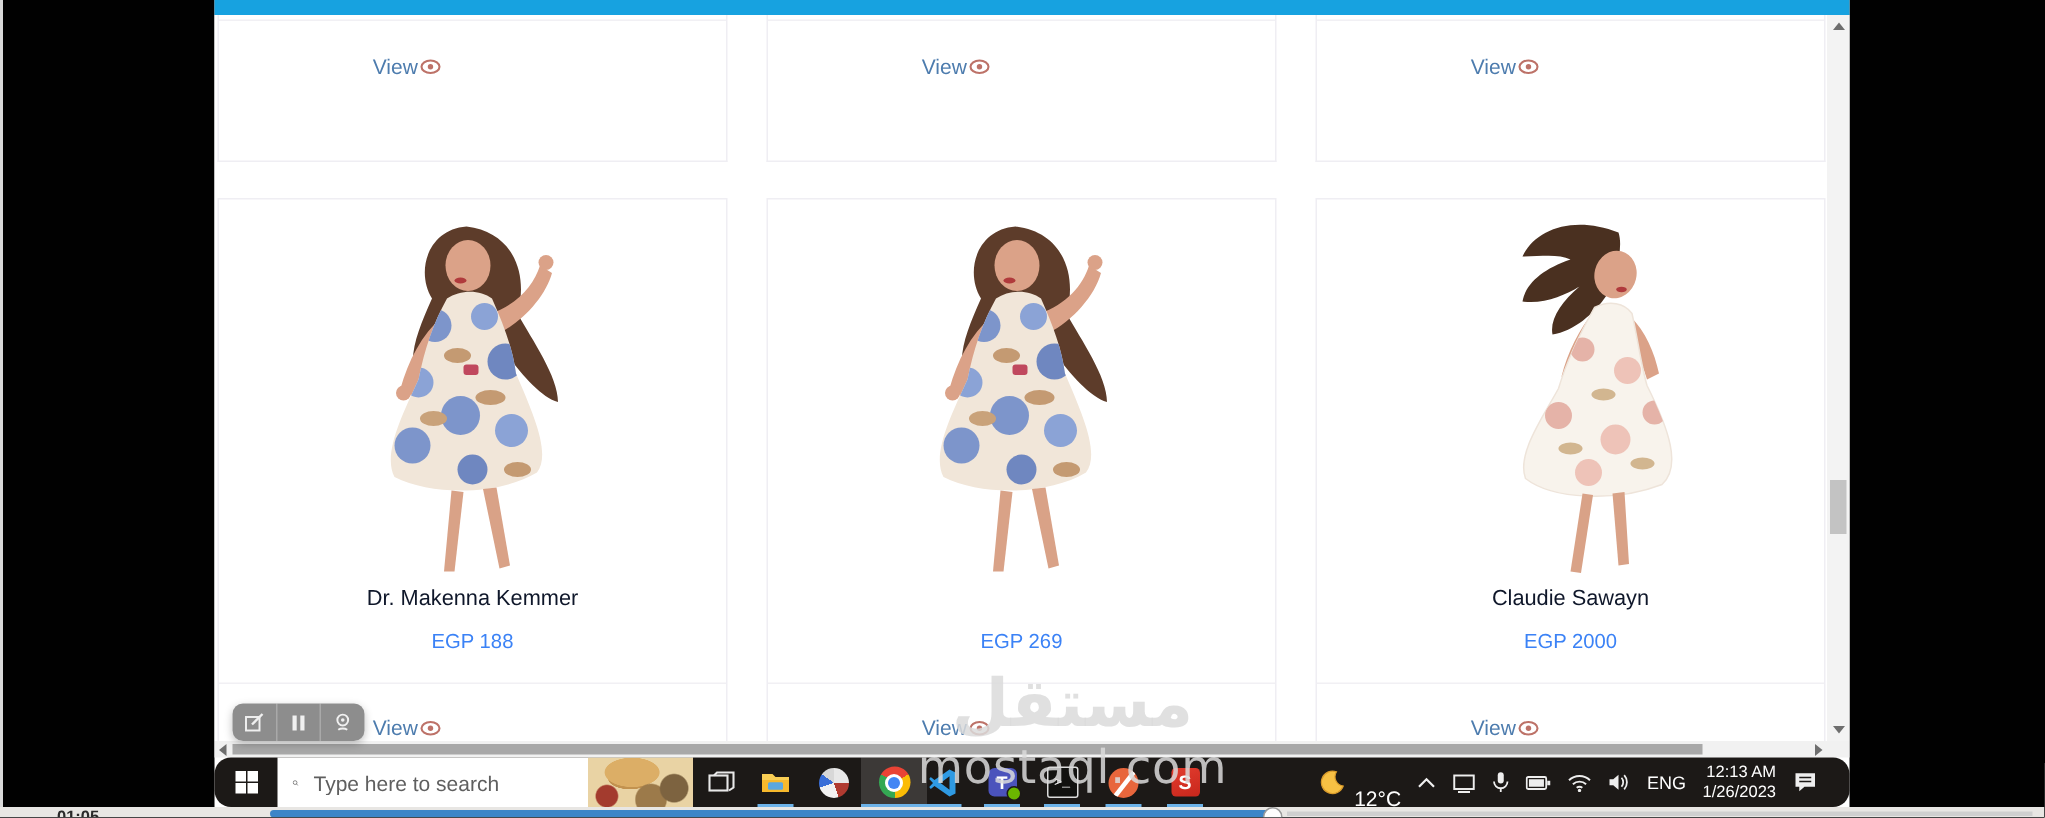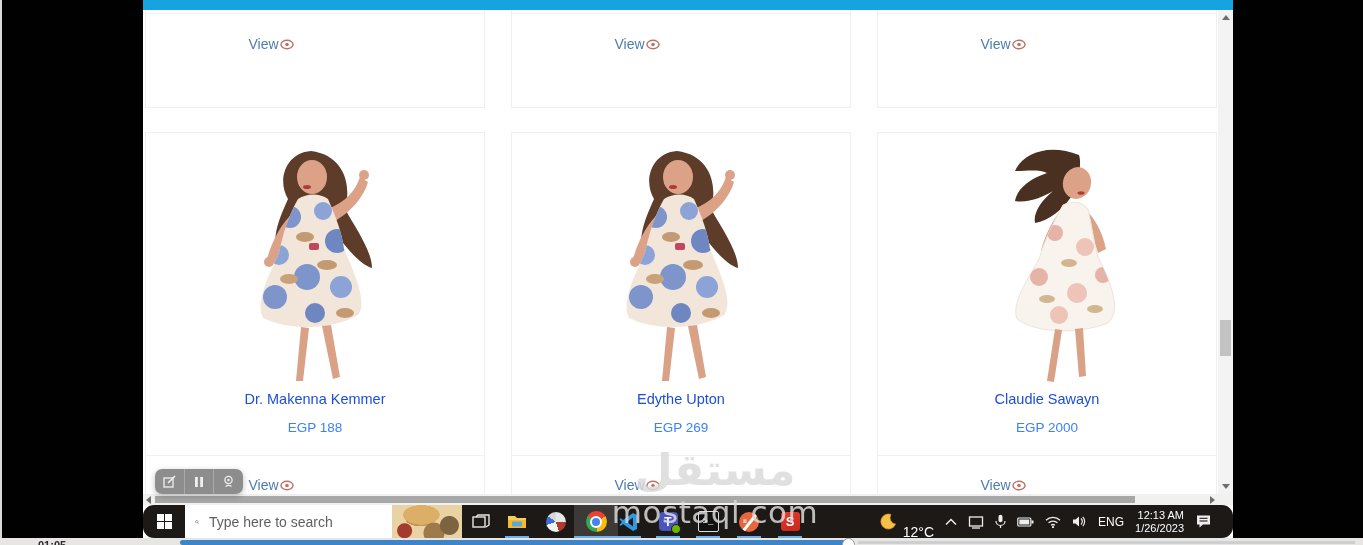--- a/index.html
+++ b/index.html
@@ -19,21 +19,21 @@
   .card.partial{top:0;height:98px;border-top:none;}
   .card.full{top:122px;height:380px;}
   .card .inner-hairline{position:absolute;left:0;top:3px;width:100%;border-top:1px solid #f1f0f4;}
   .view-link{position:absolute;left:85px;width:80px;text-align:center;font-size:14px;
              color:#4d7cae;cursor:pointer;white-space:nowrap;}
   .view-link svg{vertical-align:-1px;margin-left:1px;}
   .partial .view-link{top:26px;}
   .full .view-link{top:344px;}
   .p-img{position:absolute;top:4px;left:49px;width:240px;height:248px;}
   .p-name{position:absolute;top:258px;left:0;width:100%;text-align:center;
-          font-size:14.5px;color:#1d4ed8;}
+          font-size:14.5px;color:#0f172a;}
   .p-price{position:absolute;top:287px;left:0;width:100%;text-align:center;
            font-size:13.5px;color:#3b82f6;}
   .p-divider{position:absolute;top:322px;left:0;width:100%;border-top:1px solid #f1f0f4;}
 
   
   .vscroll{position:absolute;left:1075px;top:10px;width:15px;height:484px;background:#f3f3f3;}
   .vthumb{position:absolute;left:2px;top:310px;width:11px;height:36px;background:#c3c3c3;}
   .arrow{width:0;height:0;position:absolute;}
   .arr-up{left:4px;top:5px;border-left:4px solid transparent;border-right:4px solid transparent;border-bottom:5px solid #6e6e6e;}
   .arr-down{left:4px;bottom:5px;border-left:4px solid transparent;border-right:4px solid transparent;border-top:5px solid #6e6e6e;}
@@ -225,21 +225,20 @@
                 <ellipse cx="132" cy="128" rx="10" ry="5" fill="#c49a72"></ellipse>
               <ellipse cx="94" cy="142" rx="9" ry="5" fill="#c9a27a"></ellipse>
                 <ellipse cx="150" cy="176" rx="9" ry="5" fill="#c49a72"></ellipse>
               <ellipse cx="72" cy="96" rx="8" ry="5" fill="#c9a27a"></ellipse>
             </g>
             <rect x="114" y="106" width="10" height="7" rx="2" fill="#c0485e"></rect>
             <path d="M106 190 L101 244 L108 244 L114 191 Z" fill="#d9a287"></path>
             <path d="M127 189 L138 242 L145 240 L136 188 Z" fill="#d9a287"></path>
           </svg>
         </div>
-        <div class="p-name">Edythe Upton</div>
         <div class="p-price">EGP 269</div>
         <div class="p-divider"></div>
         <div class="view-link"><span>View</span><svg width="14" height="11" viewBox="0 0 14 11">
               <ellipse cx="7" cy="5.5" rx="6" ry="4.2" fill="none" stroke="#bd7268" stroke-width="1.4"></ellipse>
               <circle cx="7" cy="5.5" r="1.8" fill="#bd7268"></circle>
             </svg></div>
       </div>
 
       <div class="card full" style="left:734px;">
         <div class="p-img">

